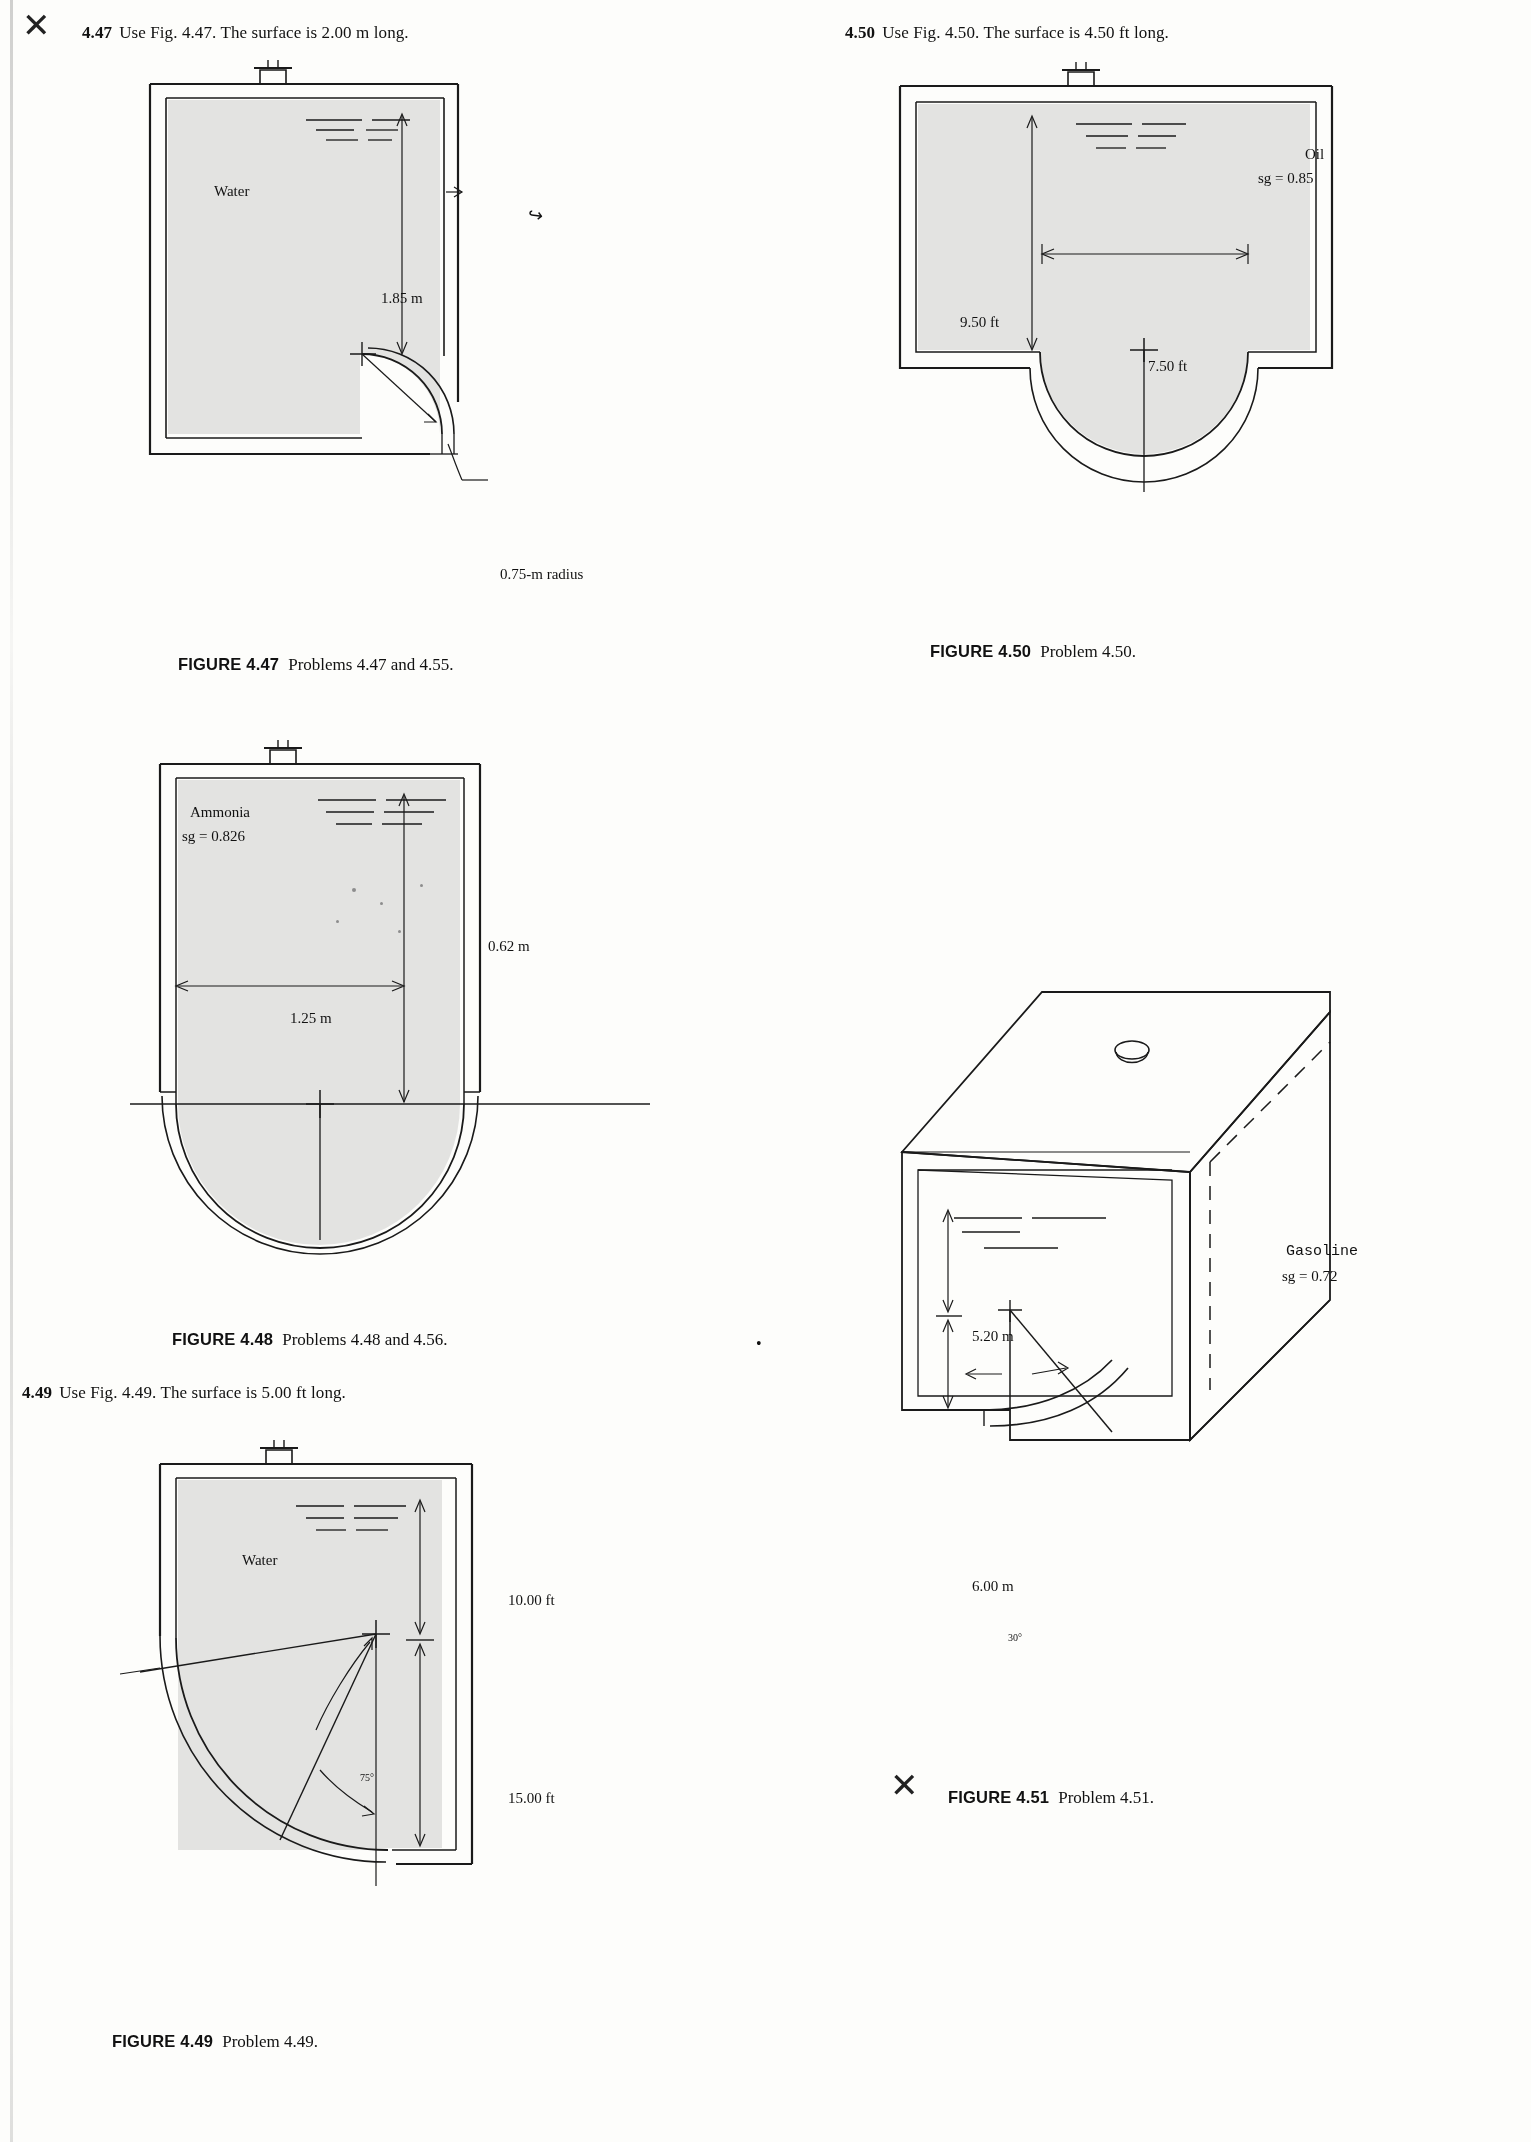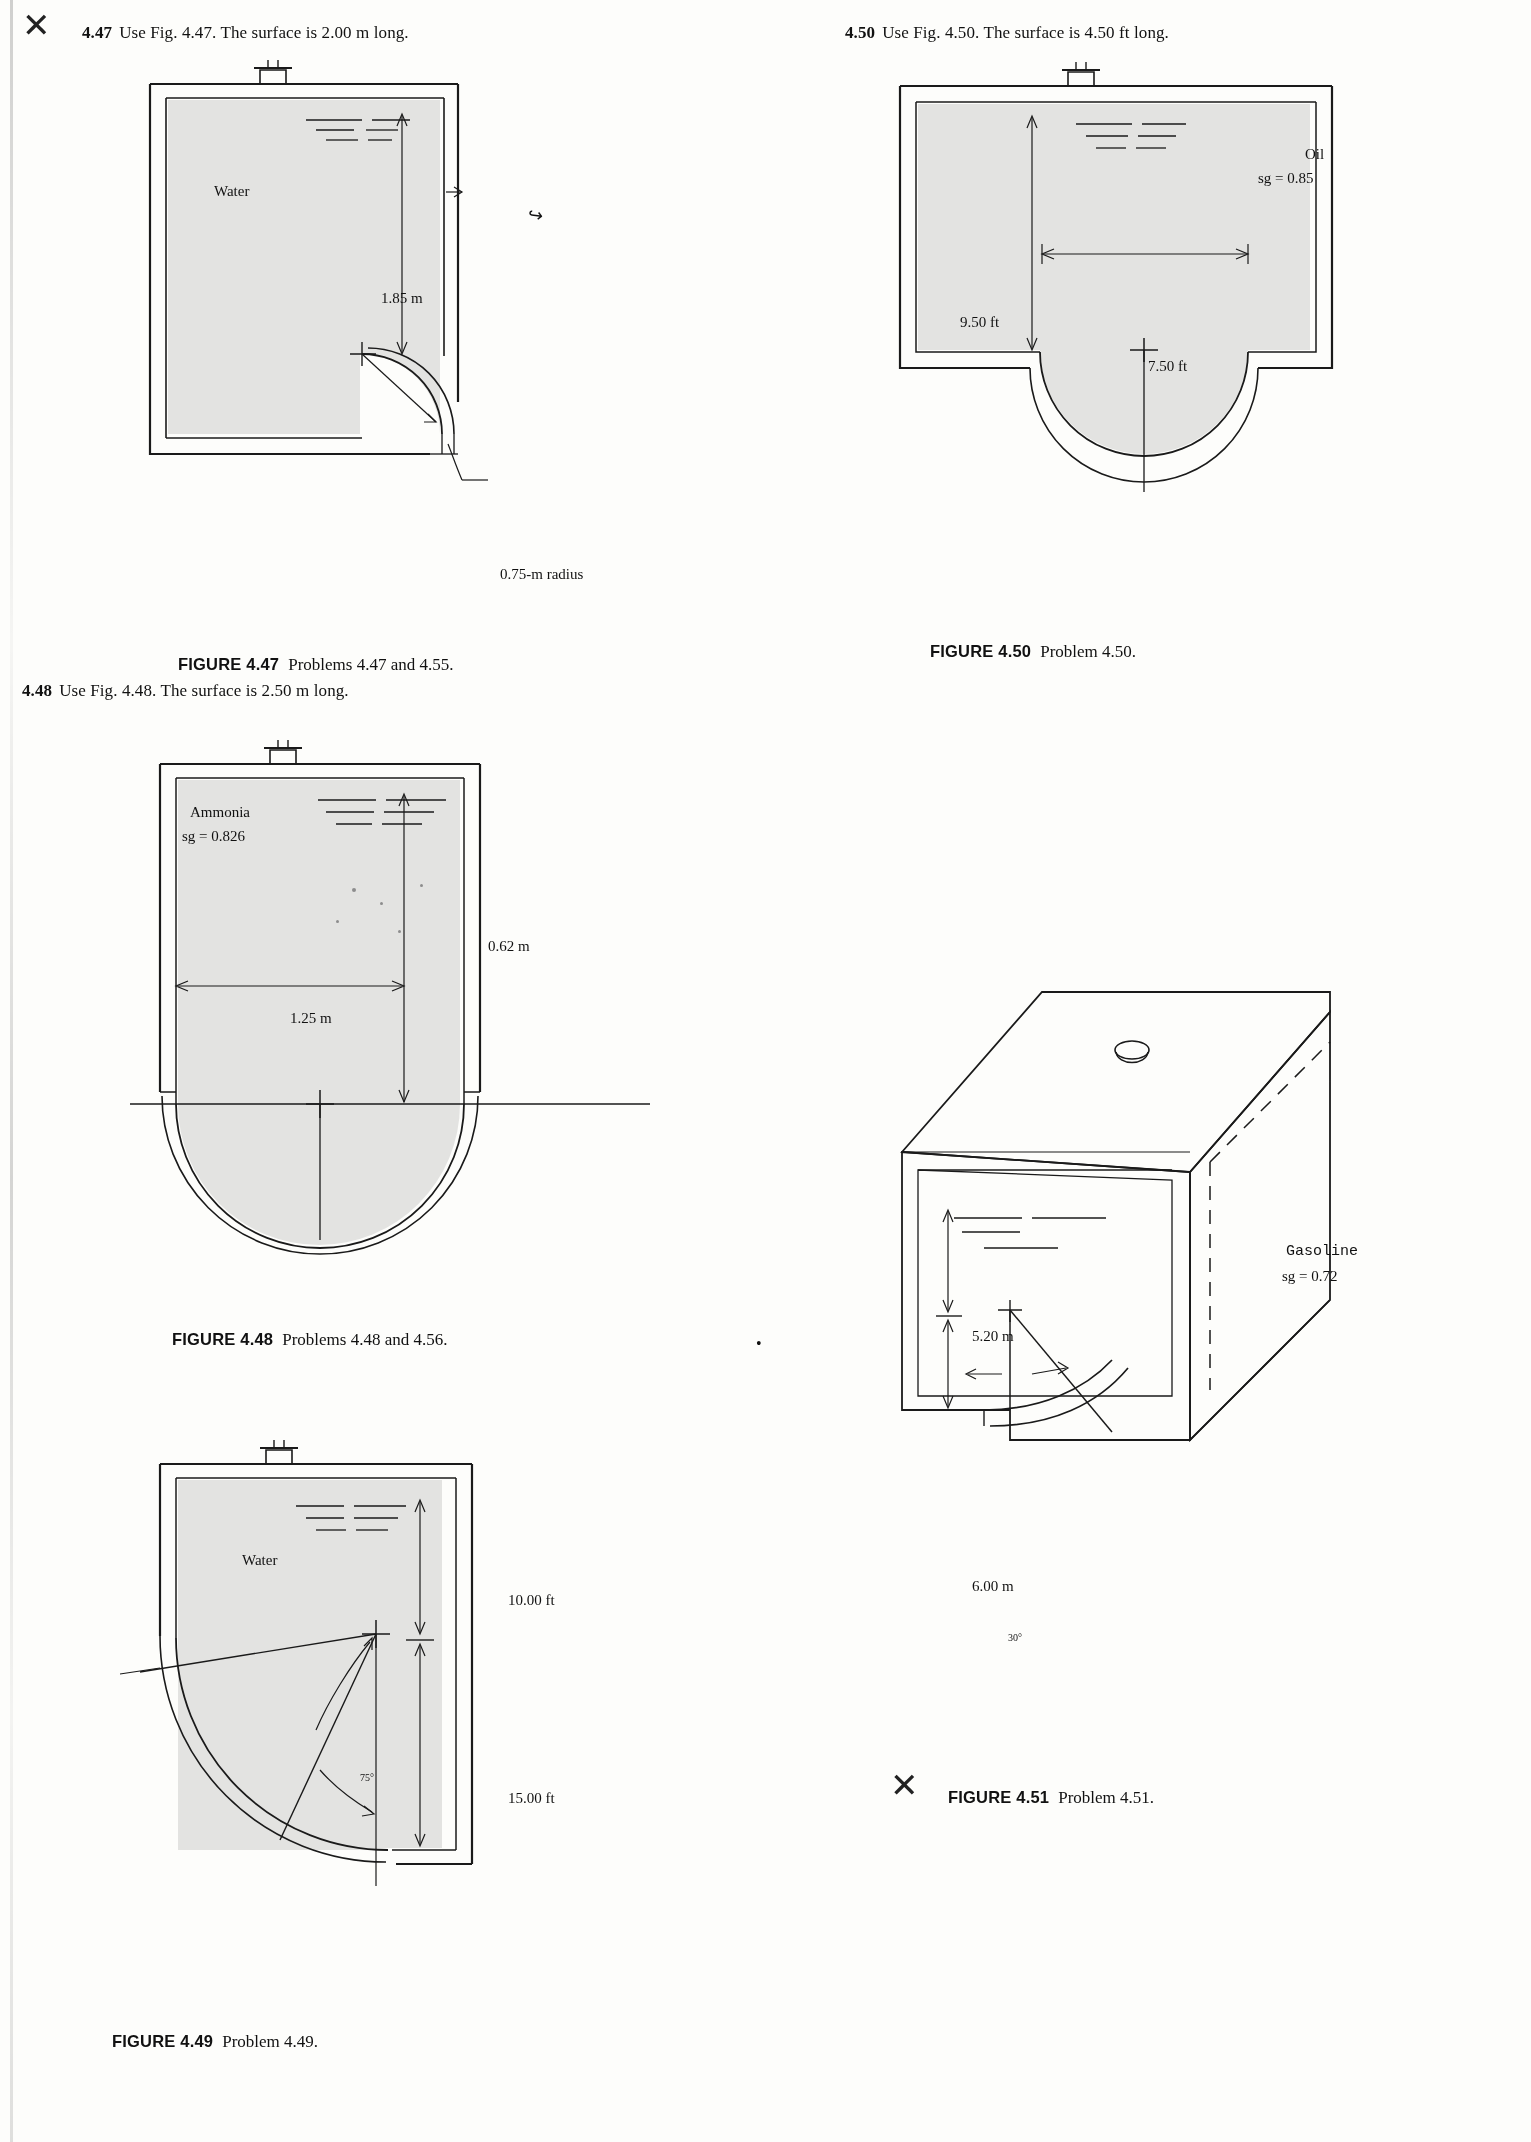--- a/index.html
+++ b/index.html
@@ -137,23 +137,20 @@
 
   <div class="label" style="left:214px; top:183px;">Water</div>
   <div class="label" style="left:381px; top:290px;">1.85 m</div>
   <div class="label" style="left:500px; top:566px;">0.75-m radius</div>
   <div class="label" style="left:528px; top:204px; font-size:18px; transform:rotate(8deg);">↪</div>
 
   <div class="fig-caption" style="left:158px; top:655px;margin-left:20px;">
     <b>FIGURE 4.47</b><span class="cap-text">Problems 4.47 and 4.55.</span>
   </div>
 
-  <div class="prob-text" style="left:22px; top:680px; width:620px;">
-    <span class="prob-num">4.48</span><span>Use Fig. 4.48. The surface is 2.50 m long.</span>
-  </div>
 
   <svg width="520" height="560" viewBox="0 0 520 560" style="left:130px; top:740px;">
 
     <path class="fill" d="M48,40 L330,40 L330,364 L48,364 Z"></path>
     <path class="fill" d="M48,364 A141,141 0 0 0 330,364 Z"></path>
 
     <path class="ln" style="stroke-width:2.2" d="M30,24 L30,352"></path>
     <path class="ln" style="stroke-width:2.2" d="M30,24 L350,24"></path>
     <path class="ln" style="stroke-width:2.2" d="M350,24 L350,352"></path>
 
@@ -198,20 +195,23 @@
   <div class="speck" style="left:352px; top:888px; width:4px; height:4px;"></div>
   <div class="speck" style="left:380px; top:902px; width:3px; height:3px;"></div>
   <div class="speck" style="left:420px; top:884px; width:3px; height:3px;"></div>
   <div class="speck" style="left:336px; top:920px; width:3px; height:3px;"></div>
   <div class="speck" style="left:398px; top:930px; width:3px; height:3px;"></div>
 
   <div class="fig-caption" style="left:172px; top:1330px;">
     <b>FIGURE 4.48</b><span class="cap-text">Problems 4.48 and 4.56.</span>
   </div>
 
+  <div class="prob-text" style="left:22px; top:1382px; width:620px;">
+    <span class="prob-num">4.49</span><span>Use Fig. 4.49. The surface is 5.00 ft long.</span>
+  </div>
 
   <svg width="540" height="500" viewBox="0 0 540 500" style="left:120px; top:1440px;">
 
     <path class="fill" d="M58,40 L322,40 L322,408 L58,408 L58,200 Z"></path>
     <path class="fill" d="M58,200 A210,210 0 0 0 268,410 L58,410 Z"></path>
 
     <path class="ln" style="stroke-width:2.2" d="M40,24 L40,196"></path>
     <path class="ln" style="stroke-width:2.2" d="M40,24 L352,24"></path>
     <path class="ln" style="stroke-width:2.2" d="M352,24 L352,424"></path>
     <path class="ln" style="stroke-width:2.2" d="M352,424 L276,424"></path>

